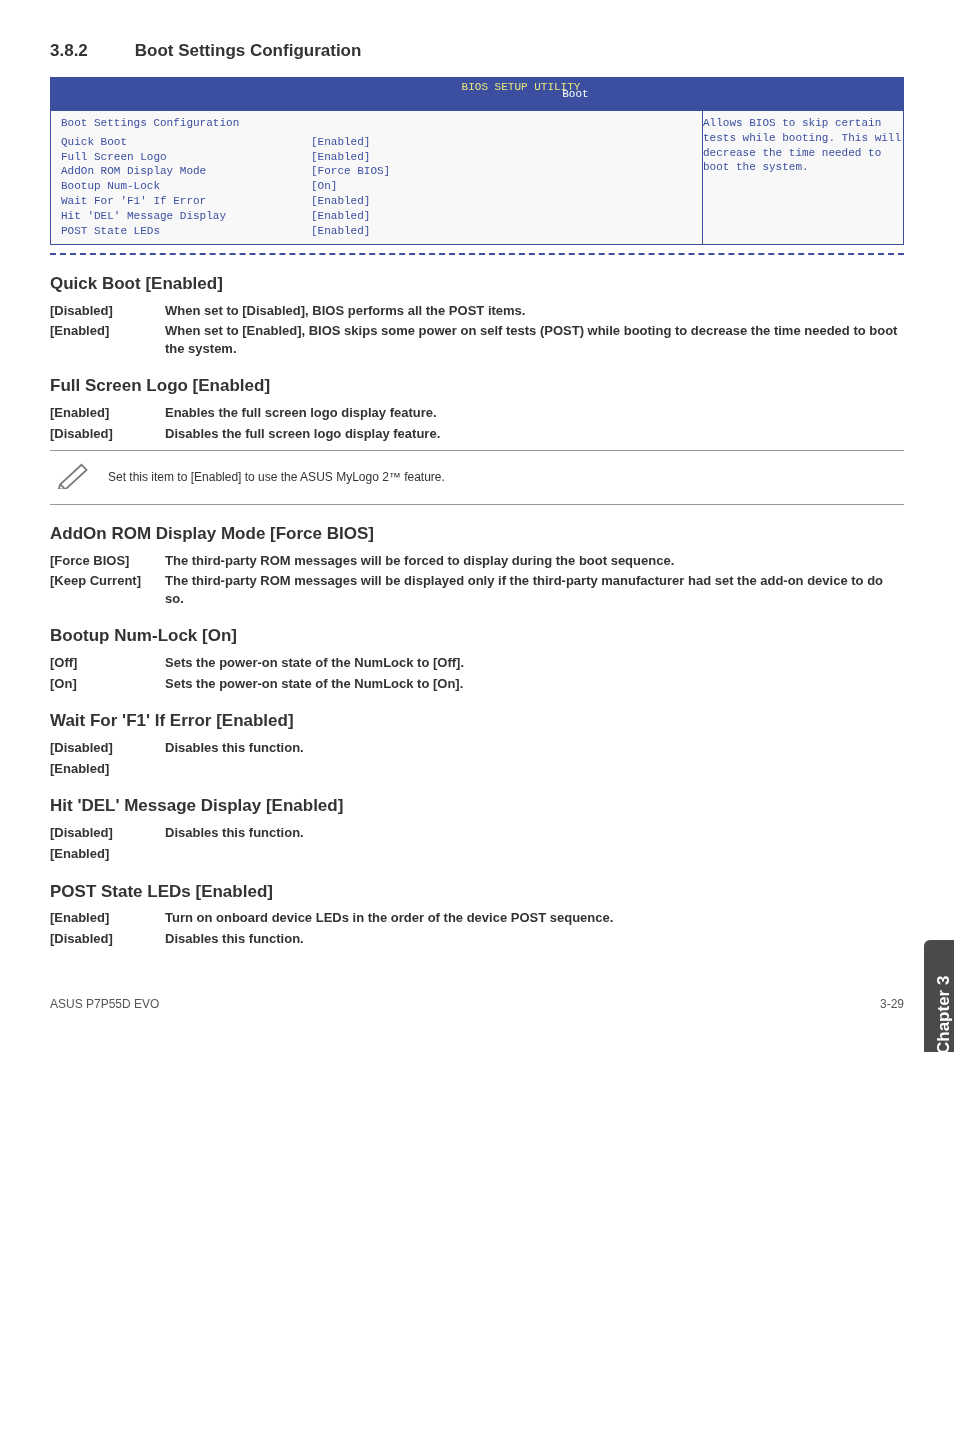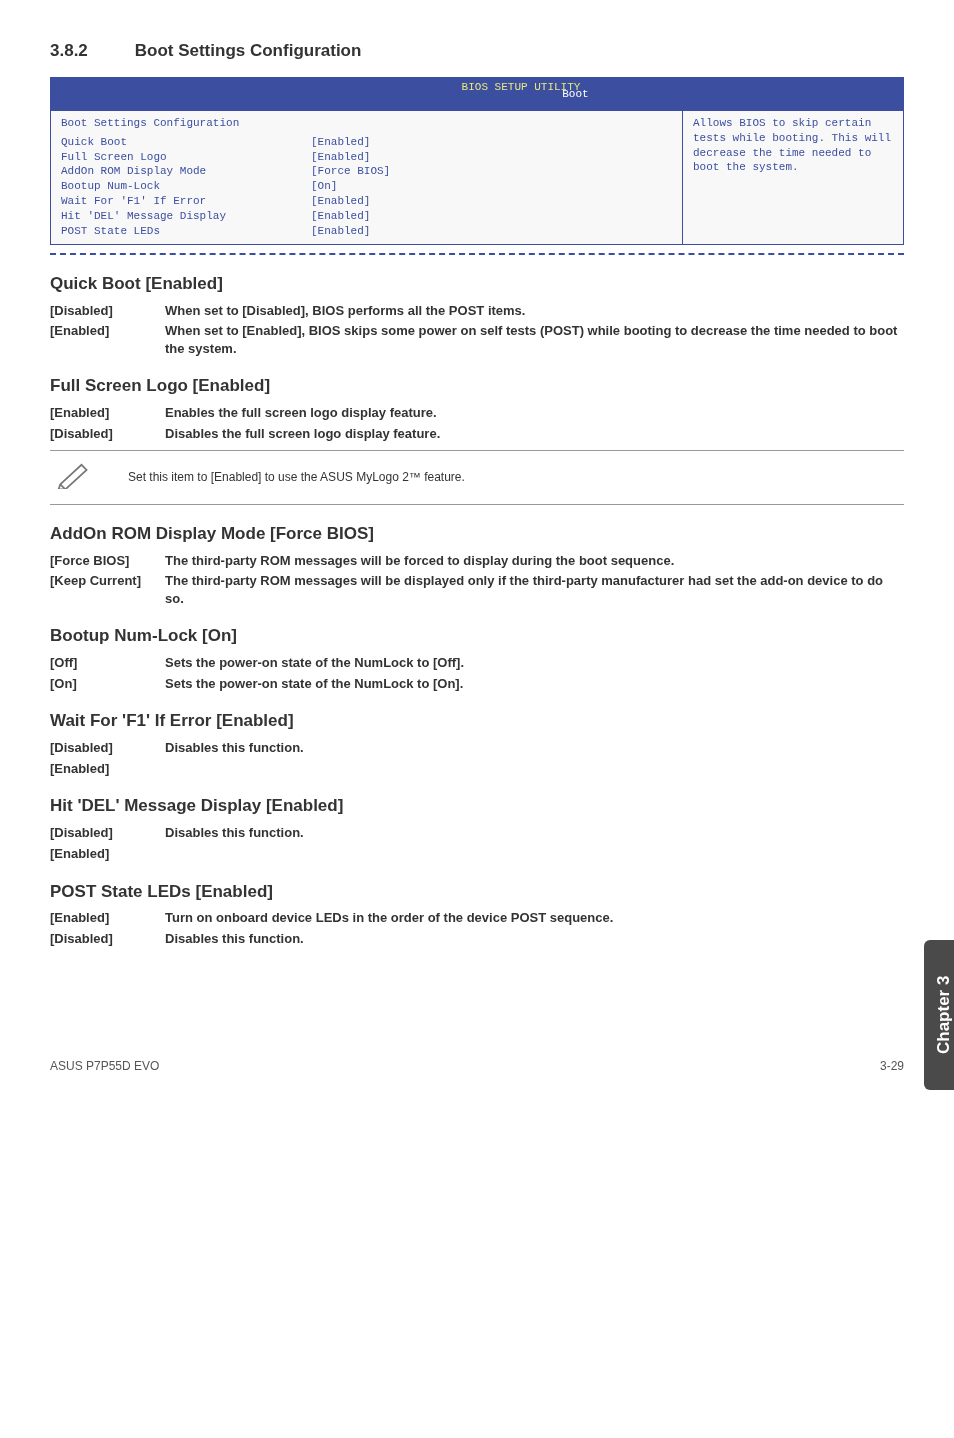--- a/index.html
+++ b/index.html
@@ -53,21 +53,21 @@
     display: flex;
     border-top: 1px solid #3b4ea0;
   }
   .bios-left {
     flex: 1;
     padding: 5px 10px;
     background: #f8f8f8;
   }
   .bios-right {
     width: 200px;
-    padding: 5px 10px;
+    padding: 5px 0;
     border-left: 1px solid #3b4ea0;
     color: #3b4ea0;
     background: #f8f8f8;
   }
   .bios-left-title {
     color: #3b4ea0;
     margin-bottom: 4px;
   }
   .bios-row {
     display: flex;
@@ -101,21 +101,20 @@
     flex: 1;
   }
 
   .note-box {
     display: flex;
     align-items: center;
     border-top: 1px solid #999;
     border-bottom: 1px solid #999;
     padding: 10px 6px;
     margin: 8px 0 10px 0;
-    gap: 20px;
   }
   .note-box .icon svg {
     width: 34px;
     height: 28px;
   }
   .note-box .txt {
     margin-left: 18px;
     font-size: 12px;
   }
 
@@ -134,21 +133,21 @@
     display: flex;
     align-items: center;
     justify-content: center;
     border-radius: 0 6px 6px 0;
   }
 
   .footer {
     display: flex;
     justify-content: space-between;
     font-size: 12px;
-    margin-top: 110px;
+    margin-top: 48px;
     color: #555;
   }
 </style>
 </head>
 <body>
 
 <h2 class="section-title">
   <span class="num">3.8.2</span>
   <span>Boot Settings Configuration</span>
 </h2>

